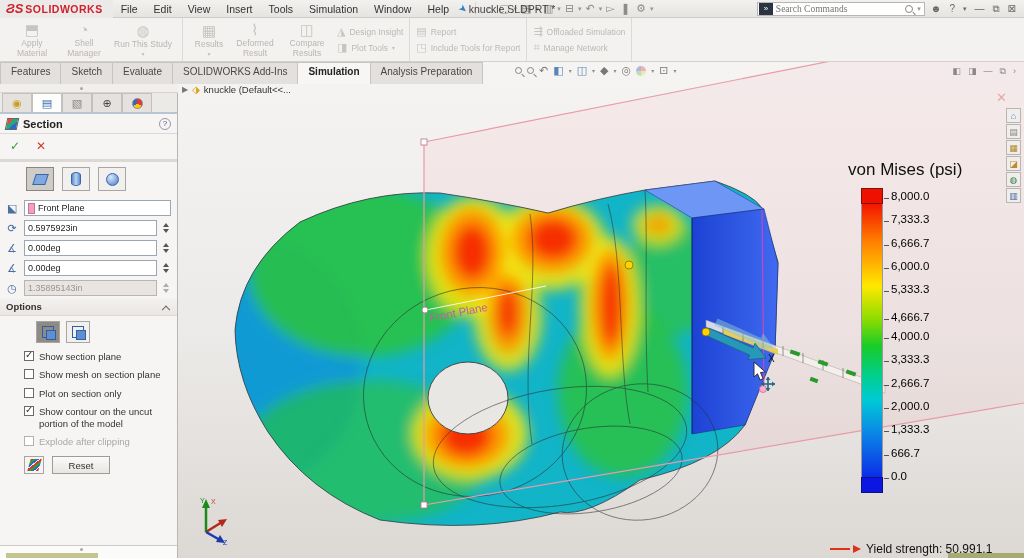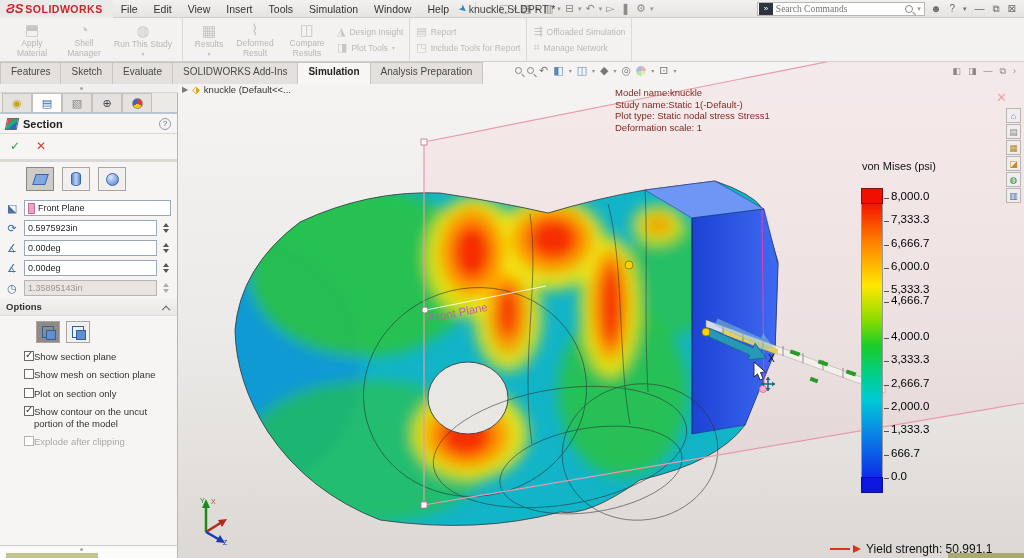--- a/index.html
+++ b/index.html
@@ -103,21 +103,21 @@
     height:16px; padding:0 3px; gap:3px; font-size:9px; color:#222; }
   .fbox.disabled { background:#e7e4e1; color:#9a9793; border-color:#b8b5b1; }
   .swatch { width:7px; height:11px; background:#f0a0c0; border:1px solid #c87098; }
   .spin { display:flex; flex-direction:column; gap:2px; width:10px; align-items:center; }
   .spin .u { width:0; height:0; border-left:3px solid transparent; border-right:3px solid transparent; border-bottom:4px solid #555; }
   .spin .d { width:0; height:0; border-left:3px solid transparent; border-right:3px solid transparent; border-top:4px solid #555; }
   .spin.disabled .u { border-bottom-color:#b0ada9; } .spin.disabled .d { border-top-color:#b0ada9; }
   .cb { width:10px; height:10px; border:1px solid #6d6a66; background:#fff; position:relative; flex-shrink:0; }
   .cb.checked::after { content:"✓"; position:absolute; left:0px; top:-3px; font-size:10px; color:#333; }
   .cb.disabled { border-color:#b5b2ae; }
-  .cbrow { display:flex; padding:4px 6px 3px 24px; align-items:flex-start; line-height:1.2; }
+  .cbrow { display:flex; gap:5px; padding:4px 6px 3px 24px; align-items:flex-start; line-height:1.2; }
   .cbrow.disabled { color:#aaa7a3; }
   .optbtns { display:flex; gap:6px; padding:5px 0 4px 36px; }
   .obtn { width:24px; height:22px; border:1px solid #a9a6a2; background:#f2f0ee;
     display:flex; align-items:center; justify-content:center; position:relative; }
   .obtn.pressed { background:#8e8b87; }
   .sq2 { width:12px; height:12px; border:1.5px solid #2f5f9f; position:relative; background:transparent; }
   .sq2::after { content:""; position:absolute; left:3px; top:3px; width:8px; height:8px; background:#5f8fd0; border:1px solid #2f5f9f; }
   .resetrow { display:flex; gap:8px; padding:6px 6px 0 24px; align-items:center; }
   .micbtn { width:20px; height:18px; border:1px solid #a9a6a2; background:#f6f4f2;
     display:flex; align-items:center; justify-content:center; }
@@ -131,21 +131,21 @@
   
   #viewport { position:absolute; left:178px; top:62px; width:846px; height:496px;
     background:linear-gradient(#f6f4f3 0%,#eceae8 55%,#dcd8d4 100%); overflow:hidden; }
   #tree-flyout { position:absolute; left:4px; top:22px; font-size:9.5px; color:#333;
     display:flex; align-items:center; gap:4px; z-index:4; }
   #tree-flyout .arrow { font-size:8px; color:#777; }
   #tree-flyout .part-ic { color:#d8a410; font-size:10px; }
   #model-info { position:absolute; left:437px; top:25px; font-size:9.5px; line-height:11.5px;
     color:#7c2a24; z-index:4; }
   #legend { position:absolute; left:670px; top:98px; width:176px; z-index:4; }
-  #legend .ltitle { font-size:11px; color:#111; margin-left:14px; margin-bottom:10px; }
+  #legend .ltitle { font-size:17px; color:#111; margin-bottom:10px; }
   #lbar { position:absolute; left:13px; top:28px; width:22px; height:305px; }
   #lbar .cap-top { height:16px; background:#f01000; border:1px solid #801010; }
   #lbar .grad { height:273px; border-left:1px solid #999; border-right:1px solid #999;
     background:linear-gradient(#f31500 0%,#ff7a00 13%,#ffe800 30%,#8fdc00 42%,#18cc28 52%,#00cf8e 63%,#00c9d6 72%,#0b86e6 84%,#0b2de8 100%); }
   #lbar .cap-bot { height:16px; background:#0b16e0; border:1px solid #101080; }
   .ltick { position:absolute; left:43px; width:120px; font-size:11.5px; color:#000; height:12px; line-height:12px; }
   .ltick::before { content:""; position:absolute; left:-7px; top:8px; width:5px; height:1px; background:#555; }
   #yield { position:absolute; left:-18px; top:382px; display:flex; align-items:center; gap:3px; z-index:4; }
   #yield .shaft { width:20px; height:1.5px; background:#e03018; }
   #yield .head { width:0; height:0; border-top:4px solid transparent; border-bottom:4px solid transparent; border-left:8px solid #e03018; }
@@ -407,41 +407,35 @@
   </svg>
 
   
   <div id="tree-flyout">
     <span class="arrow">▶</span>
     <span class="part-ic">⬗</span>
     <span>knuckle  (Default&lt;&lt;...</span>
   </div>
 
   
-  <div id="model-info">
-    <div>Model name:knuckle</div>
-    <div>Study name:Static 1(-Default-)</div>
-    <div>Plot type: Static nodal stress Stress1</div>
-    <div>Deformation scale: 1</div>
-  </div>
 
   
   <div id="legend">
     <div class="ltitle">von Mises (psi)</div>
     <div id="lbar">
       <div class="cap-top"></div>
       <div class="grad"></div>
       <div class="cap-bot"></div>
     </div>
     <span class="ltick" style="top:30px">8,000.0</span>
     <span class="ltick" style="top:53px">7,333.3</span>
     <span class="ltick" style="top:77px">6,666.7</span>
     <span class="ltick" style="top:100px">6,000.0</span>
     <span class="ltick" style="top:123px">5,333.3</span>
-    <span class="ltick" style="top:134px">4,666.7</span>
+    <span class="ltick" style="top:151px">4,666.7</span>
     <span class="ltick" style="top:170px">4,000.0</span>
     <span class="ltick" style="top:193px">3,333.3</span>
     <span class="ltick" style="top:217px">2,666.7</span>
     <span class="ltick" style="top:240px">2,000.0</span>
     <span class="ltick" style="top:263px">1,333.3</span>
     <span class="ltick" style="top:287px">666.7</span>
     <span class="ltick" style="top:310px">0.0</span>
     <div id="yield">
       <span class="shaft"></span>
         <span class="head"></span>
@@ -624,20 +618,26 @@
     <span>Plot on section only</span>
   </div>
   <div class="cbrow">
     <span class="cb checked"></span>
     <span>Show contour on the uncut portion of the model</span>
   </div>
   <div class="cbrow disabled">
     <span class="cb disabled"></span>
     <span>Explode after clipping</span>
   </div>
+  <div class="resetrow">
+    <span class="micbtn">
+        <span class="zig"></span>
+      </span>
+    <span class="resetbtn">Reset</span>
+  </div>
 </div>
 <div id="panel-bottom"></div>
 <div id="splitter-bot">
     <span class="dot"></span>
   </div>
 
 <div class="sliver" id="sliver-l"></div>
 <div class="sliver" id="sliver-r"></div>
 
 </body></html>

